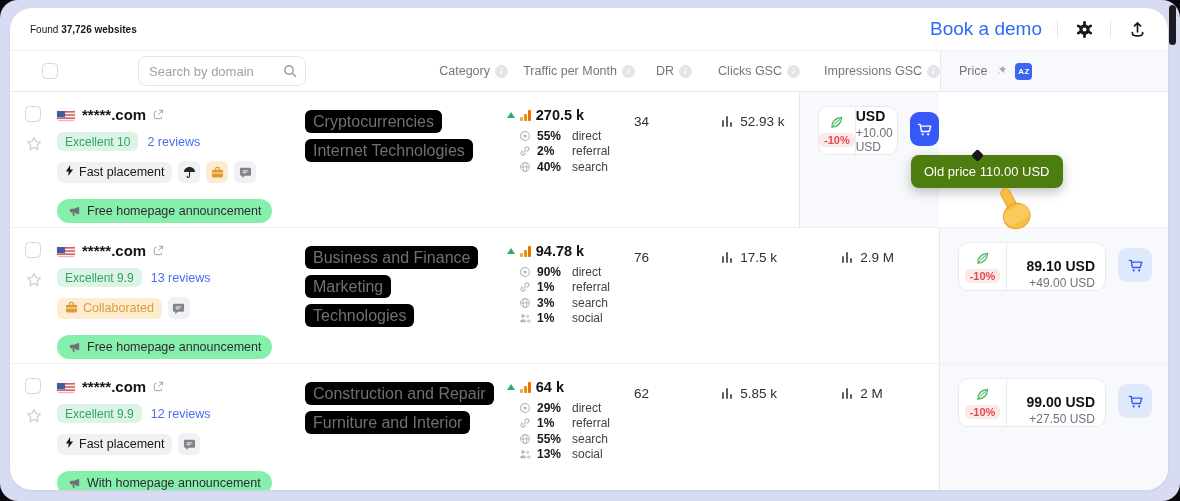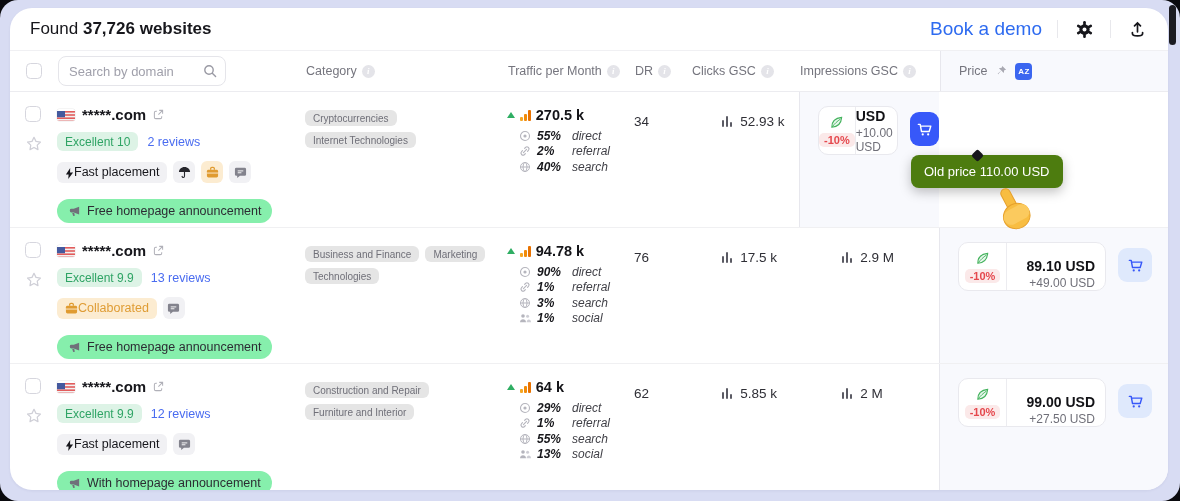--- a/index.html
+++ b/index.html
@@ -3,71 +3,71 @@
 <meta charset="utf-8">
 <style>
   html,body{margin:0;padding:0;}
   body{width:1180px;height:501px;background:#0a0a0e;font-family:"Liberation Sans","DejaVu Sans",sans-serif;-webkit-font-smoothing:antialiased;}
   .canvas{position:relative;width:1180px;height:501px;background:#d8dcf3;border-radius:18px;overflow:hidden;}
   .card{position:absolute;left:10px;top:8px;width:1158px;height:482px;background:#fff;border-radius:22px;overflow:hidden;box-shadow:0 1px 3px rgba(20,25,60,.06);}
   .scroll-thumb{position:absolute;right:4px;top:5px;width:7px;height:40px;border-radius:4px;background:#1b1b21;}
 
   
   .topbar{height:42px;display:flex;align-items:center;padding:0 20px;border-bottom:1px solid #f0f0f3;}
-  .found{font-size:17px;color:#17171c;text-align:center;}
+  .found{font-size:10px;color:#17171c;text-align:center;}
   .found b{font-weight:700;}
   .topbar-right{margin-left:auto;display:flex;align-items:center;gap:15px;}
   .book{color:#2e6bf0;font-size:19px;text-decoration:none;cursor:pointer;}
   .vdiv{width:1px;height:18px;background:#e8e8ec;}
   .iconbtn{display:flex;align-items:center;justify-content:center;width:22px;height:22px;cursor:pointer;background:none;border:none;padding:0;}
 
   
   .grid{display:grid;grid-template-columns:32px 248px 202px 127px 57px 108px 140px 1fr;padding-left:16px;}
 
   
   .colhead{height:40px;align-items:center;border-bottom:1px solid #ececf0;font-size:12.5px;color:#75757e;}
-  .hcell{display:flex;align-items:center;gap:5px;}
+  .hcell{display:flex;align-items:center;gap:5px;justify-content:flex-end;}
   .info{display:inline-flex;align-items:center;justify-content:center;width:13px;height:13px;border-radius:50%;background:#e4e4e9;color:#fff;font-size:9px;font-weight:700;font-family:"Liberation Serif",serif;font-style:italic;flex:0 0 auto;}
   .search{position:relative;width:168px;}
   .search input{width:100%;height:30px;box-sizing:border-box;border:1px solid #e5e5ea;border-radius:8px;padding:0 30px 0 10px;font-size:13px;color:#17171c;outline:none;font-family:inherit;}
   .search input::placeholder{color:#a0a0ab;}
   .search svg{position:absolute;right:9px;top:8px;}
   .pricebg{background:#f8f9fd;border-left:1px solid #e7e7ed;height:100%;display:flex;align-items:center;padding-left:18px;gap:8px;box-sizing:border-box;}
   .sortbadge{display:inline-flex;align-items:center;justify-content:center;width:17px;height:17px;border-radius:4px;background:#3b66f0;color:#fff;font-size:8px;font-weight:700;letter-spacing:.3px;cursor:pointer;}
   .checkbox{display:inline-block;width:16px;height:16px;border:1.5px solid #d6d6de;border-radius:4.5px;background:#fff;box-sizing:border-box;cursor:pointer;}
 
   
   .row{border-bottom:1px solid #f0f0f2;position:relative;padding-left:15px;}
   .c-check{padding-top:14px;display:flex;flex-direction:column;gap:13px;align-items:flex-start;}
   .c-domain{padding-top:14px;}
   .domain-line{display:flex;align-items:center;gap:7px;}
   .flag{width:18px;height:12px;border-radius:2.5px;overflow:hidden;flex:0 0 auto;box-shadow:0 0 0 .5px rgba(0,0,0,.08);}
   .domain{font-size:15px;font-weight:700;color:#17171c;cursor:pointer;}
   .rating-line{display:flex;align-items:center;gap:9px;margin-top:9px;}
   .badge-exc{background:#ddf3e6;color:#2fa465;font-size:12px;padding:2.5px 8px;border-radius:6px;}
   .reviews{color:#4a6cf0;font-size:12.5px;cursor:pointer;}
   .tags-line{display:flex;align-items:center;gap:6px;margin-top:10px;}
-  .pill{display:inline-flex;align-items:flex-end;background:#f1f1f4;border-radius:6px;padding:3.5px 8px;font-size:12.5px;color:#17171c;}
+  .pill{display:inline-flex;align-items:flex-start;gap:5px;background:#f1f1f4;border-radius:6px;padding:3.5px 8px;font-size:12.5px;color:#17171c;}
   .pill-orange{background:#fcecd1;color:#df9c34;}
   .sq{display:inline-flex;align-items:center;justify-content:center;width:22px;height:22px;border-radius:6px;background:#f1f1f4;}
   .sq-orange{background:#fcecd1;}
   .ann-line{margin-top:16px;}
   .ann{display:inline-flex;align-items:center;gap:6px;background:#86efac;border-radius:14px;padding:5px 11px;font-size:12.5px;color:#2c2c33;}
   .c-cat{padding-top:18px;padding-right:8px;display:flex;flex-wrap:wrap;gap:6px;align-content:flex-start;}
-  .cat-pill{background:#e5e5e5;color:#6f6f78;font-size:10px;padding:2.5px 8px;border-radius:6px;height:fit-content;white-space:nowrap;}
+  .cat-pill{background:#000000;color:#6f6f78;font-size:16px;padding:2.5px 8px;border-radius:6px;height:fit-content;white-space:nowrap;}
   .c-traffic{padding-top:15px;}
   .t-head{display:flex;align-items:center;gap:5px;margin-bottom:5px;}
   .tri{width:0;height:0;border-left:4.5px solid transparent;border-right:4.5px solid transparent;border-bottom:6px solid #2fae63;}
   .obars{display:flex;align-items:flex-end;gap:1.5px;height:11px;}
   .obars i{display:block;width:2.6px;border-radius:1px;}
   .obars i:nth-child(1){height:4px;background:#f6a723;}
   .obars i:nth-child(2){height:7px;background:#f18b0a;}
   .obars i:nth-child(3){height:11px;background:#e87200;}
   .t-val{font-size:14.5px;font-weight:700;color:#141418;}
-  .src{display:flex;align-items:center;padding-left:12px;height:15.5px;font-size:12px;font-style:italic;}
+  .src{display:flex;align-items:center;padding-left:12px;height:15.5px;font-size:12px;}
   .src svg{margin-right:6px;flex:0 0 auto;}
   .src b{min-width:35px;color:#18181c;font-weight:700;}
   .src span{color:#3f3f46;}
   .num{padding-top:22px;font-size:13.5px;color:#2f2f36;}
   .metric{display:flex;align-items:center;gap:8px;}
   .pad-clicks{padding-left:31px;box-sizing:border-box;}
   .pad-impr{padding-left:43px;box-sizing:border-box;}
   .gbars{display:flex;align-items:flex-end;gap:1.5px;height:11px;}
   .gbars i{display:block;width:2.4px;border-radius:1px;background:#5b5b64;}
   .gbars i:nth-child(1){height:7px;}

